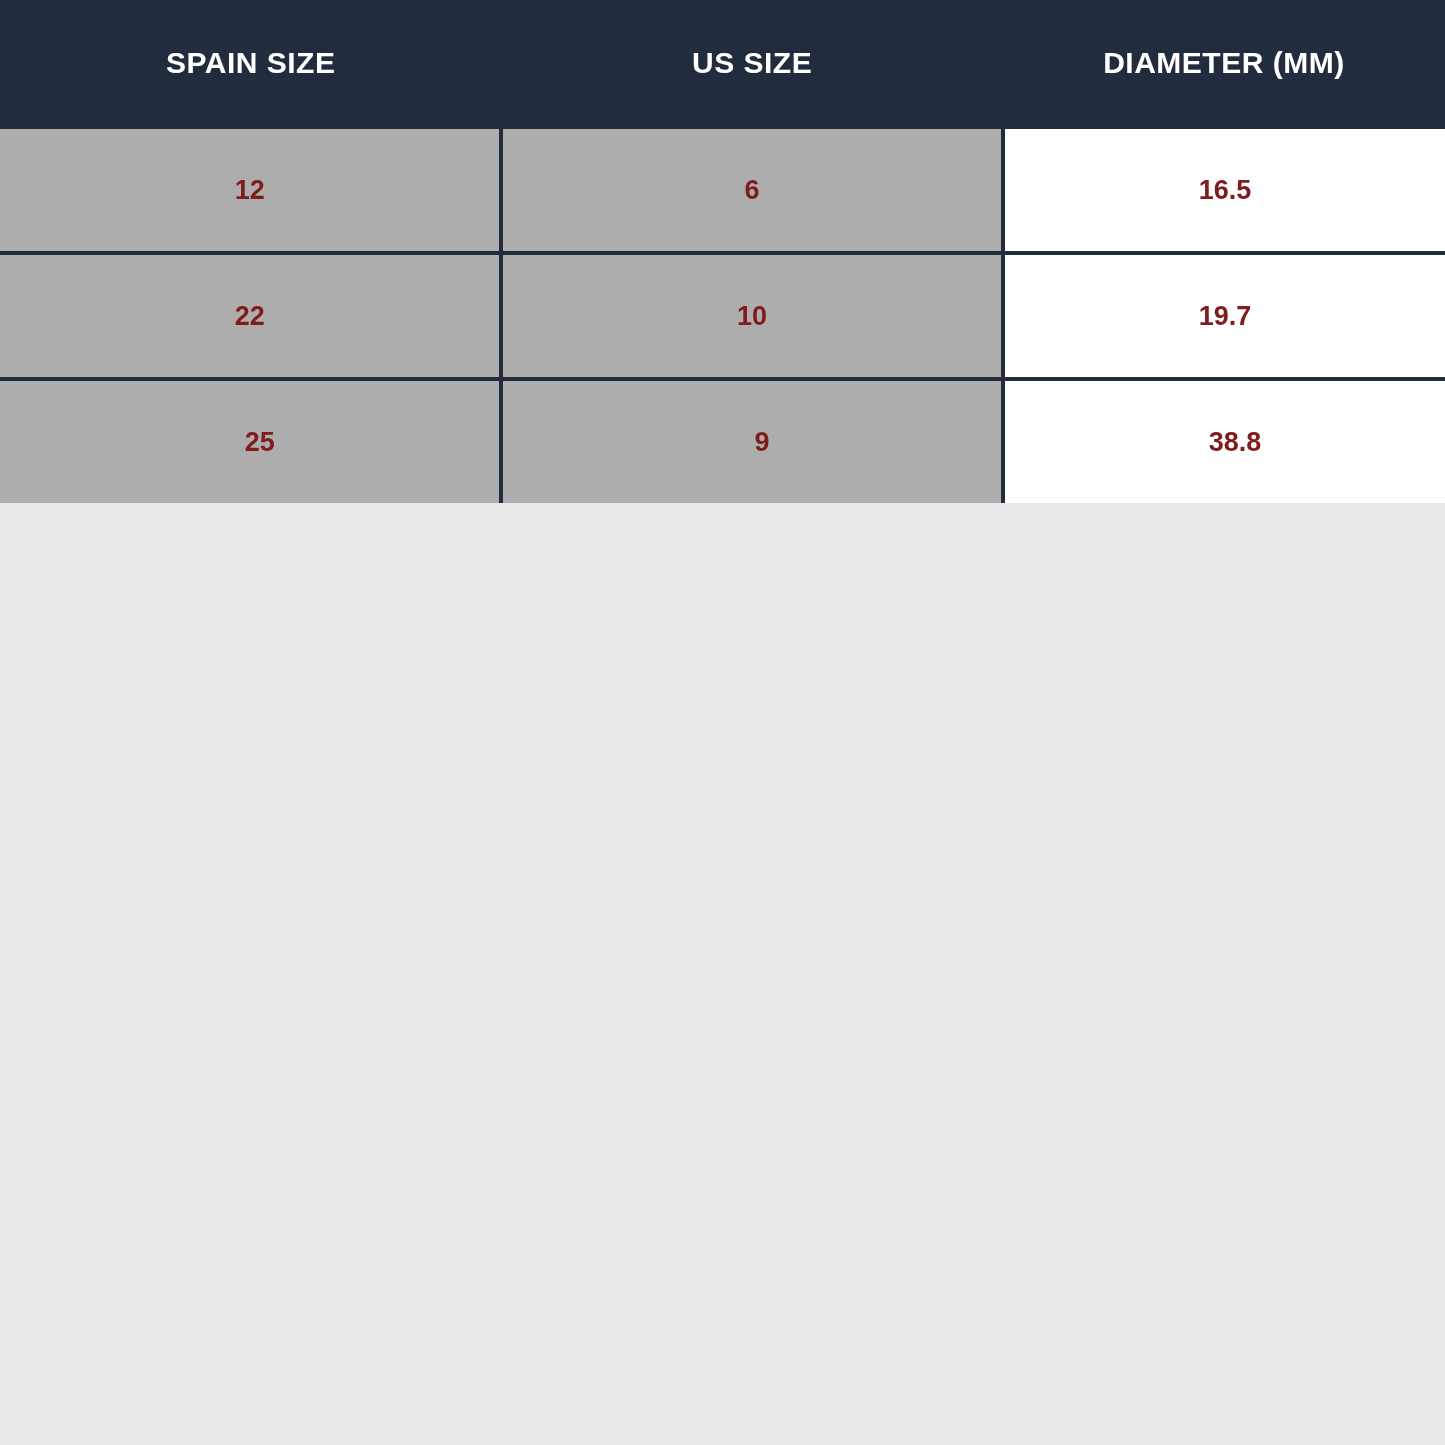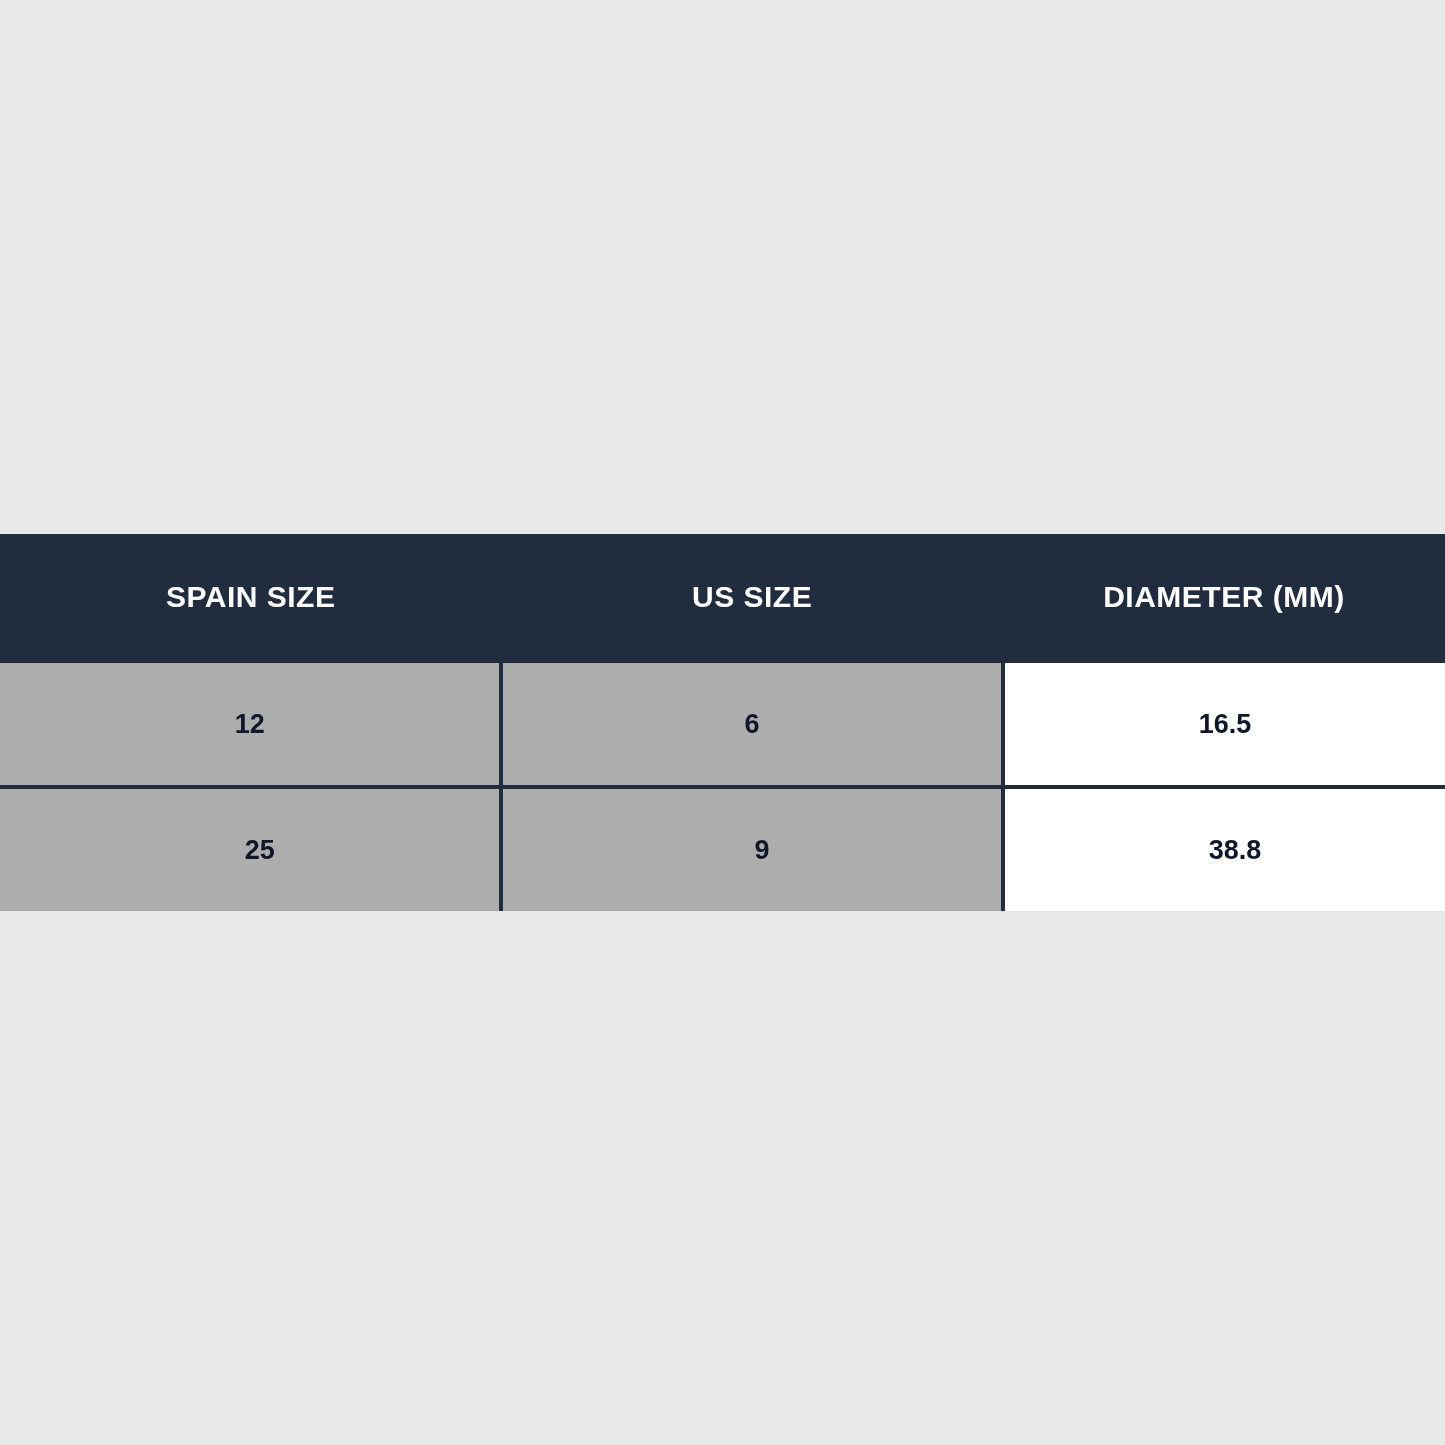--- a/index.html
+++ b/index.html
@@ -13,21 +13,20 @@
     font-family: "Liberation Sans", sans-serif;
     overflow: hidden;
   }
   .sheet {
     position: relative;
     width: 1445px;
     height: 1445px;
     background: #e8e8e8;
     display: flex;
     flex-direction: column;
-    justify-content: center;
   }
   .size-table {
     width: 100%;
     border-collapse: collapse;
     table-layout: fixed;
   }
   .size-table colgroup col.c1 { width: 34.7%; }
   .size-table colgroup col.c2 { width: 34.7%; }
   .size-table colgroup col.c3 { width: 30.6%; }
 
@@ -42,21 +41,21 @@
     vertical-align: middle;
     border: none;
     padding: 0;
   }
   .size-table tbody td {
     height: 122px;
     text-align: center;
     vertical-align: middle;
     font-size: 27px;
     font-weight: bold;
-    color: #0f172a;
+    color: #7f1d1d;
     border: 4px solid #222c3f;
     padding: 0;
   }
   .size-table tbody td.shade {
     background: #adadad;
   }
   .size-table tbody td.plain {
     background: #ffffff;
   }
   
@@ -81,19 +80,24 @@
         <th>DIAMETER (MM)</th>
       </tr>
     </thead>
     <tbody>
       <tr>
         <td class="shade">12</td>
         <td class="shade">6</td>
         <td class="plain">16.5</td>
       </tr>
       <tr>
+        <td class="shade">22</td>
+        <td class="shade">10</td>
+        <td class="plain">19.7</td>
+      </tr>
+      <tr>
         <td class="shade">25</td>
         <td class="shade">9</td>
         <td class="plain">38.8</td>
       </tr>
     </tbody>
   </table>
 </div>
 
 </body></html>

